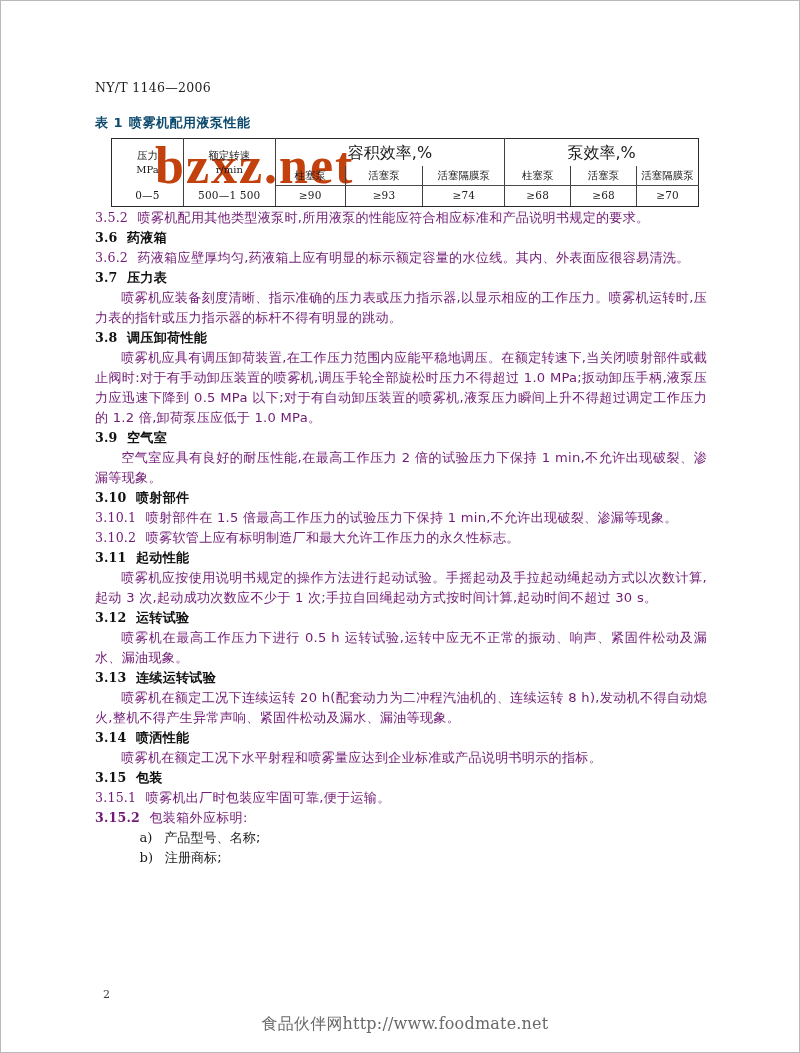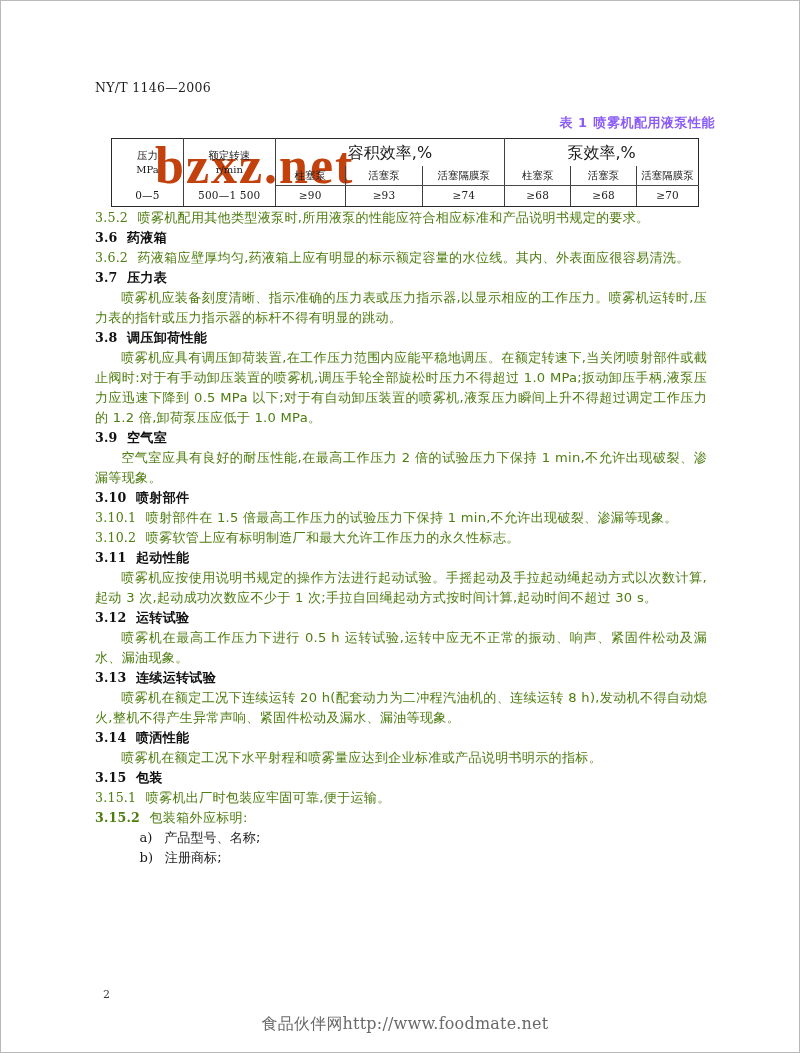--- a/index.html
+++ b/index.html
@@ -41,24 +41,24 @@
     font-family: "DejaVu Serif", "Liberation Serif", serif;
     font-size: 12.5px;
     letter-spacing: 0.3px;
     color: #1d1d1d;
   }
   .table-caption {
     position: absolute;
     left: 0;
     top: 114px;
     width: 620px;
-    text-align: right;
+    text-align: left;
     font-size: 13px;
     font-weight: bold;
-    color: #8b5cf6;
+    color: #0c4a6e;
     letter-spacing: 0.5px;
   }
   .table-caption .cap-num {
     margin: 0 6px 0 0;
     font-weight: bold;
   }
 
   
   .tbl-wrap {
     position: absolute;
@@ -122,21 +122,21 @@
   .body {
     position: absolute;
     left: 0;
     top: 208px;
     width: 620px;
   }
   p.para {
     margin: 0 8px 0 0;
     font-size: 13.1px;
     line-height: 20.0px;
-    color: #4d7c0f;
+    color: #701a75;
     text-align: justify;
     text-justify: inter-ideograph;
     letter-spacing: 0.02em;
   }
   p.num-para {
     text-indent: 0;
   }
   p.indent {
     text-indent: 2em;
   }

